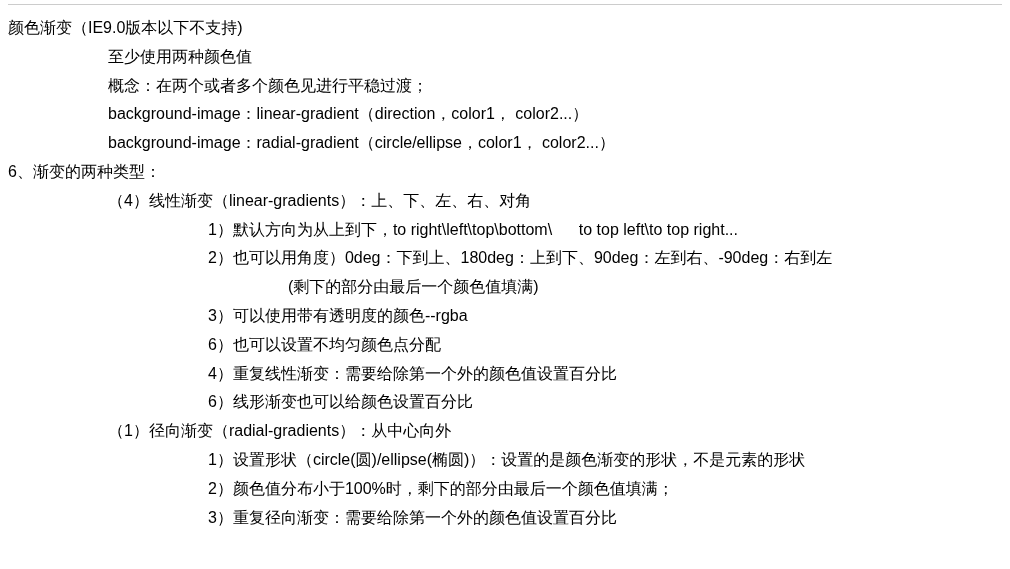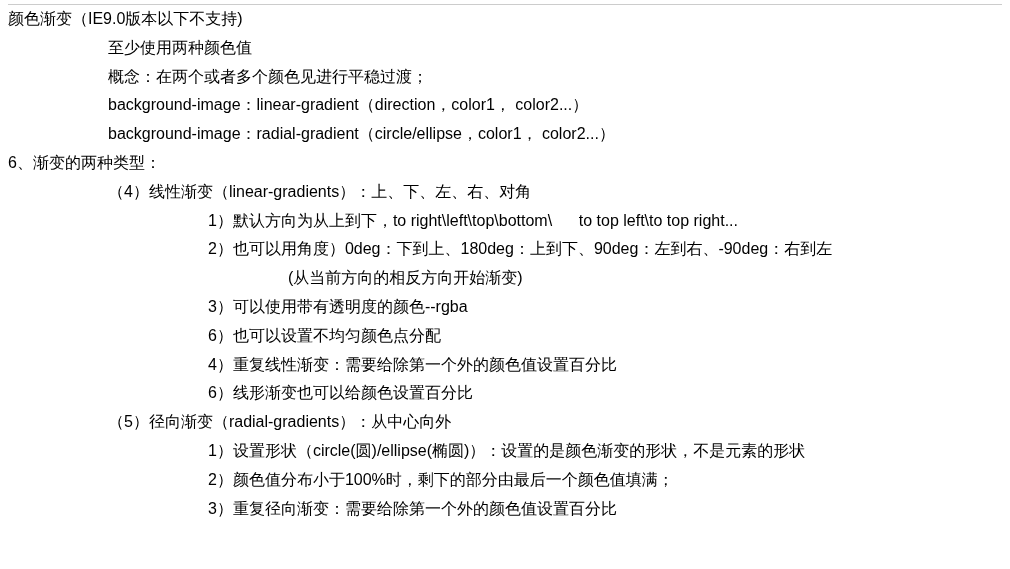--- a/index.html
+++ b/index.html
@@ -6,21 +6,21 @@
     body {
       font-family: "Microsoft YaHei", "微软雅黑", SimSun, sans-serif;
       font-size: 16px;
       line-height: 1.8;
       color: #000;
       background: #fff;
       padding: 4px 8px;
       width: 1010px;
     }
     .line { white-space: pre; }
-    .ind-0 { padding-left: 0px; }
+    .ind-0 { padding-left: 0px; margin-top: 9px; }
     .ind-1 { padding-left: 100px; }
     .ind-1b { padding-left: 0px; }
     .ind-2 { padding-left: 100px; }
     .ind-3 { padding-left: 200px; }
     .ind-3b { padding-left: 280px; }
     .ind-4 { padding-left: 100px; }
     .top-border { border-top: 1px solid #ccc; }
   </style>
 </head>
 <body>
@@ -28,21 +28,21 @@
 <div class="top-border"></div>
 <div class="line ind-0">颜色渐变（IE9.0版本以下不支持)</div>
 <div class="line ind-1">至少使用两种颜色值</div>
 <div class="line ind-1">概念：在两个或者多个颜色见进行平稳过渡；</div>
 <div class="line ind-1">background-image：linear-gradient（direction，color1， color2...）</div>
 <div class="line ind-1">background-image：radial-gradient（circle/ellipse，color1， color2...）</div>
 <div class="line ind-1b">6、渐变的两种类型：</div>
 <div class="line ind-2">（4）线性渐变（linear-gradients）：上、下、左、右、对角</div>
 <div class="line ind-3">1）默认方向为从上到下，to right\left\top\bottom\      to top left\to top right...</div>
 <div class="line ind-3">2）也可以用角度）0deg：下到上、180deg：上到下、90deg：左到右、-90deg：右到左</div>
-<div class="line ind-3b">(从当前方向的相反方向开始渐变)</div>
+<div class="line ind-3b">(剩下的部分由最后一个颜色值填满)</div>
 <div class="line ind-3">3）可以使用带有透明度的颜色--rgba</div>
 <div class="line ind-3">6）也可以设置不均匀颜色点分配</div>
 <div class="line ind-3">4）重复线性渐变：需要给除第一个外的颜色值设置百分比</div>
 <div class="line ind-3">6）线形渐变也可以给颜色设置百分比</div>
-<div class="line ind-4">（5）径向渐变（radial-gradients）：从中心向外</div>
+<div class="line ind-4">（1）径向渐变（radial-gradients）：从中心向外</div>
 <div class="line ind-3">1）设置形状（circle(圆)/ellipse(椭圆)）：设置的是颜色渐变的形状，不是元素的形状</div>
 <div class="line ind-3">2）颜色值分布小于100%时，剩下的部分由最后一个颜色值填满；</div>
 <div class="line ind-3">3）重复径向渐变：需要给除第一个外的颜色值设置百分比</div>
 
 </body></html>

